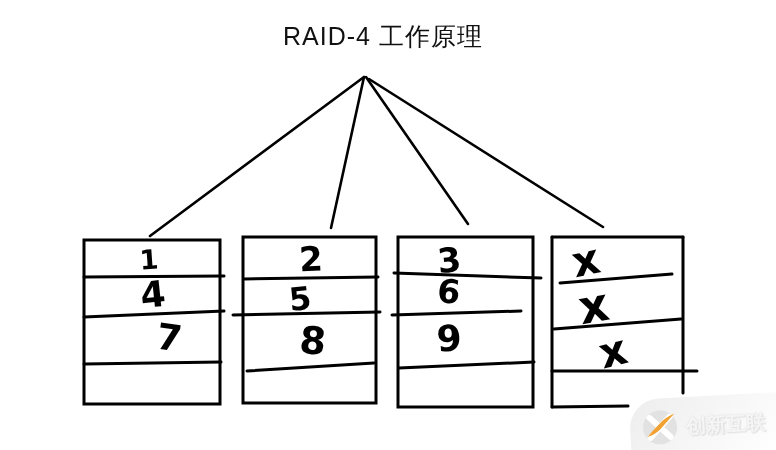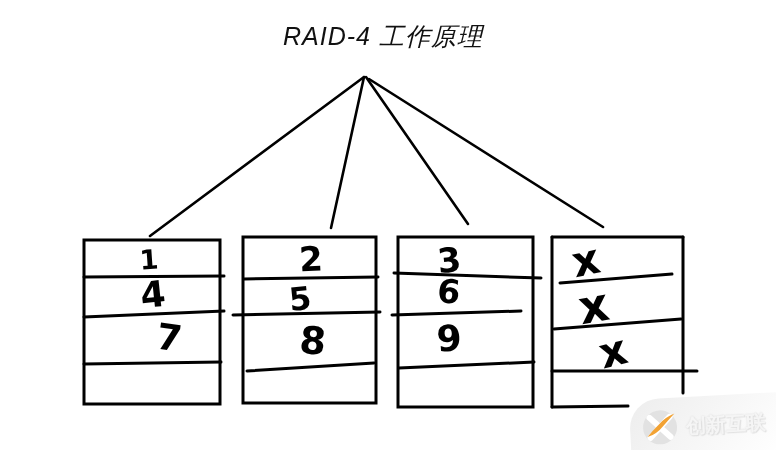--- a/index.html
+++ b/index.html
@@ -10,21 +10,20 @@
     overflow:hidden;
     font-family:"Liberation Sans","DejaVu Sans",sans-serif;
   }
   .title{
     position:absolute;
     top:20px;left:0;right:10px;
     text-align:center;
     font-size:25px;
     color:#111111;
     letter-spacing:1px;
-    font-style:italic;
   }
   svg.diagram{position:absolute;left:0;top:0;}
   .digit{
     font-family:"DejaVu Sans",sans-serif;
     font-weight:bold;
     fill:#000000;
   }
   .watermark{
     position:absolute;
     right:-4px;bottom:-4px;

